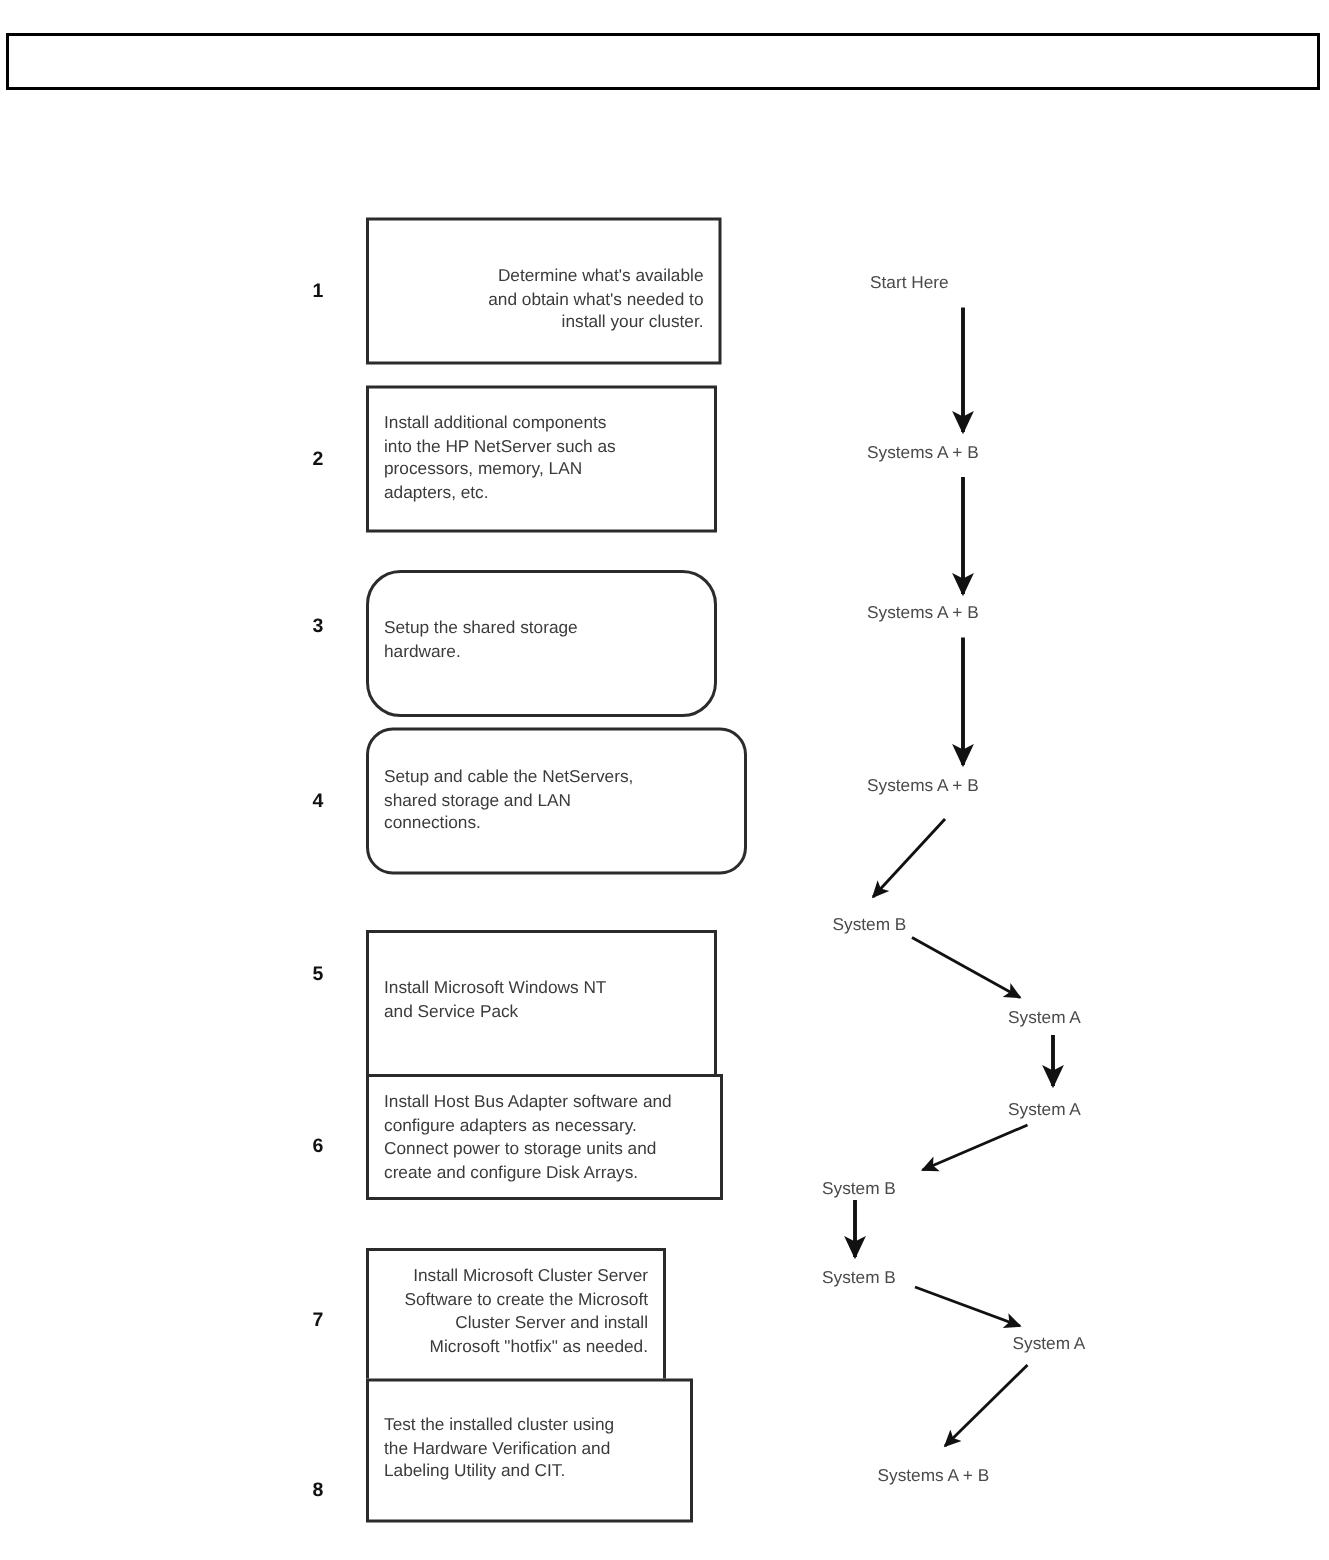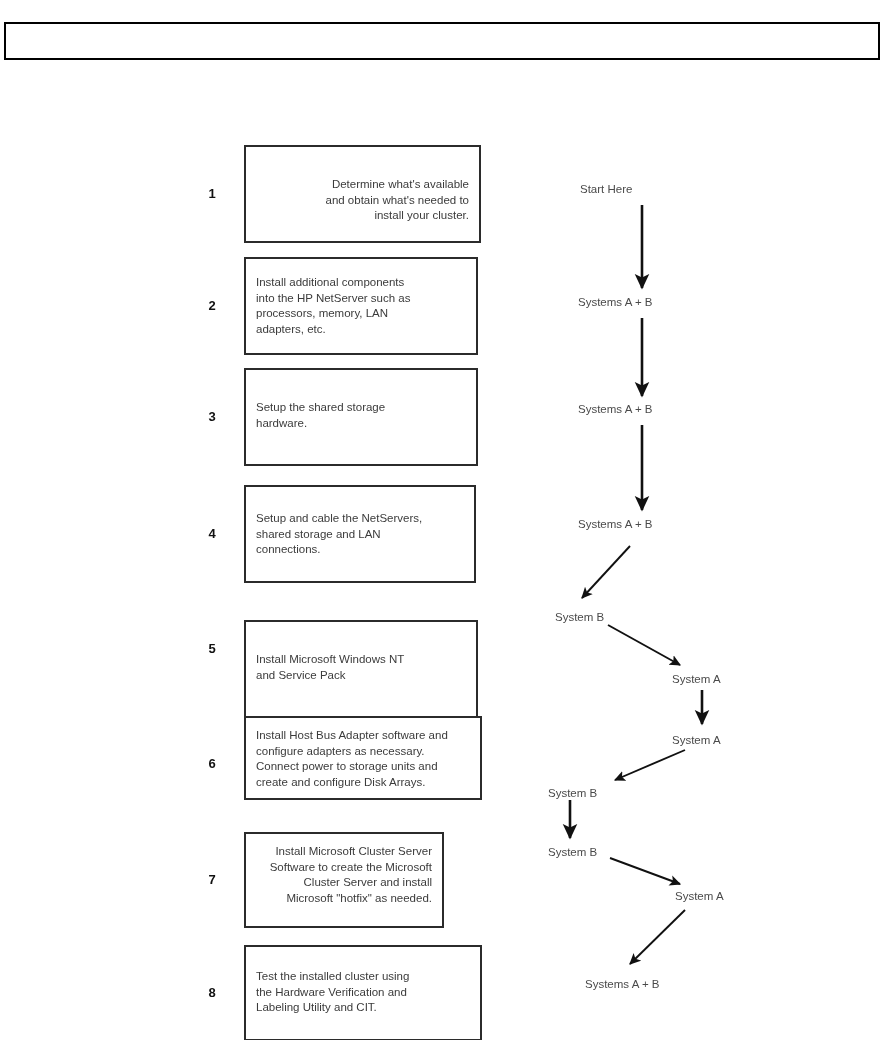--- a/index.html
+++ b/index.html
@@ -118,28 +118,28 @@
       <div class="step-number" style="top: 298px;">2</div>
       <div class="step-box" style="top: 257px; height: 98px; width: 234px;">
         <span class="step-text" style="margin-top: 16px;">Install additional components
 into the HP NetServer such as
 processors, memory, LAN
 adapters, etc.</span>
       </div>
     </div>
     <div class="step-row" style="top: 0px;">
       <div class="step-number" style="top: 409px;">3</div>
-      <div class="step-box" style="top: 368px; height: 98px; width: 234px;">
+      <div class="step-box" style="top: 380px; height: 98px; width: 234px; border-radius: 23px;">
         <span class="step-text" style="margin-top: 30px;">Setup the shared storage
 hardware.</span>
       </div>
     </div>
     <div class="step-row" style="top: 0px;">
       <div class="step-number" style="top: 526px;">4</div>
-      <div class="step-box" style="top: 485px; height: 98px; width: 232px;">
+      <div class="step-box" style="top: 485px; height: 98px; width: 254px; border-radius: 18px;">
         <span class="step-text" style="margin-top: 24px;">Setup and cable the NetServers,
 shared storage and LAN
 connections.</span>
       </div>
     </div>
     <div class="step-row" style="top: 0px;">
       <div class="step-number" style="top: 641px;">5</div>
       <div class="step-box" style="top: 620px; height: 98px; width: 234px;">
         <span class="step-text" style="margin-top: 30px;">Install Microsoft Windows NT
 and Service Pack</span>
@@ -158,21 +158,21 @@
       <div class="step-number" style="top: 872px;">7</div>
       <div class="step-box" style="top: 832px; height: 96px; width: 200px; text-align: right;">
         <span class="step-text" style="margin-top: 10px;">Install Microsoft Cluster Server
 Software to create the Microsoft
 Cluster Server and install
 Microsoft "hotfix" as needed.</span>
       </div>
     </div>
     <div class="step-row" style="top: 0px;">
       <div class="step-number" style="top: 985px;">8</div>
-      <div class="step-box" style="top: 945px; height: 96px; width: 238px;">
+      <div class="step-box" style="top: 919px; height: 96px; width: 218px;">
         <span class="step-text" style="margin-top: 22px;">Test the installed cluster using
 the Hardware Verification and
 Labeling Utility and CIT.</span>
       </div>
     </div>
   </div>
 
 <div id="flow-column">
   <svg id="flow-arrows" viewBox="0 0 366 1040" xmlns="http://www.w3.org/2000/svg">
     <defs>

